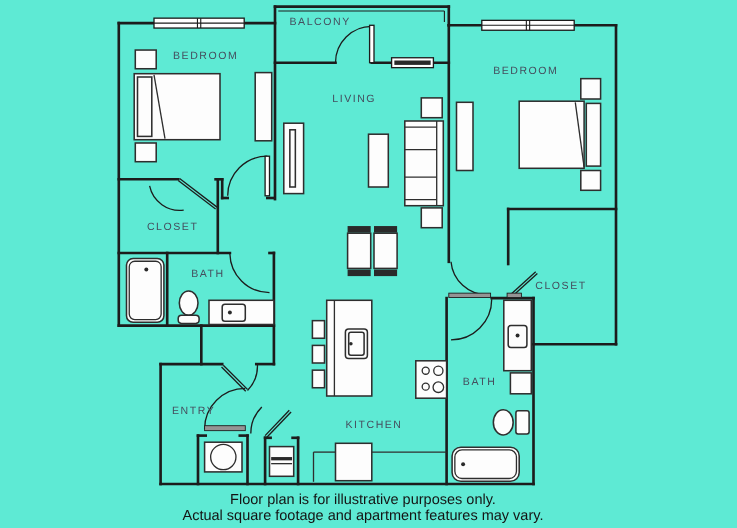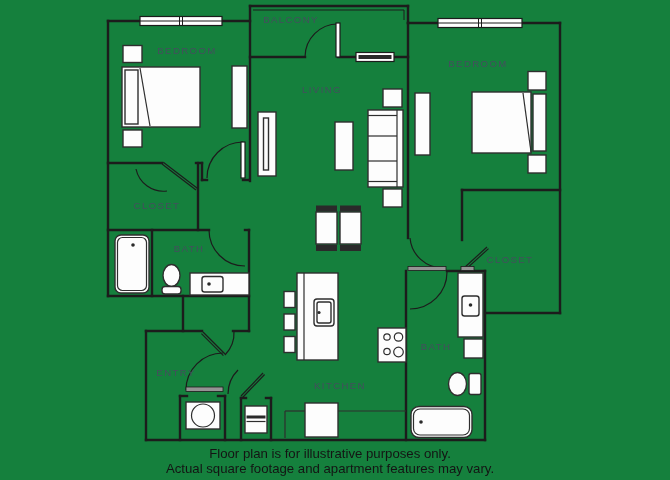--- a/index.html
+++ b/index.html
@@ -1,16 +1,16 @@
 <!DOCTYPE html>
 <html><head>
 <meta charset="utf-8">
 <style>
   html,body{margin:0;padding:0;background:#ffffff;}
-  .stage{position:relative;width:670px;height:480px;background:#15803d;font-family:"Liberation Sans",sans-serif;overflow:hidden;}
+  .stage{position:relative;width:670px;height:480px;background:#5eead4;font-family:"Liberation Sans",sans-serif;overflow:hidden;}
   svg{display:block;}
   .room-label{fill:#454e5e;font-size:9.6px;letter-spacing:1.4px;font-family:"Liberation Sans",sans-serif;}
   .disclaimer{fill:#141414;font-size:13.2px;letter-spacing:0px;font-family:"Liberation Sans",sans-serif;}
   .wall{stroke:#1c1c1c;stroke-width:2.4;fill:none;stroke-linecap:square;}
   .wall-thin{stroke:#1c1c1c;stroke-width:1;fill:none;}
   .door{stroke:#1c1c1c;stroke-width:1.2;fill:none;}
   .leaf{fill:#ffffff;stroke:#1c1c1c;stroke-width:1.2;}
   .leaf-gray{fill:#949494;stroke:#1c1c1c;stroke-width:0.8;}
   .furn{stroke:#2e2e2e;stroke-width:1.4;fill:#fdfdfd;}
   .furn-line{stroke:#2e2e2e;stroke-width:1.2;fill:none;}

